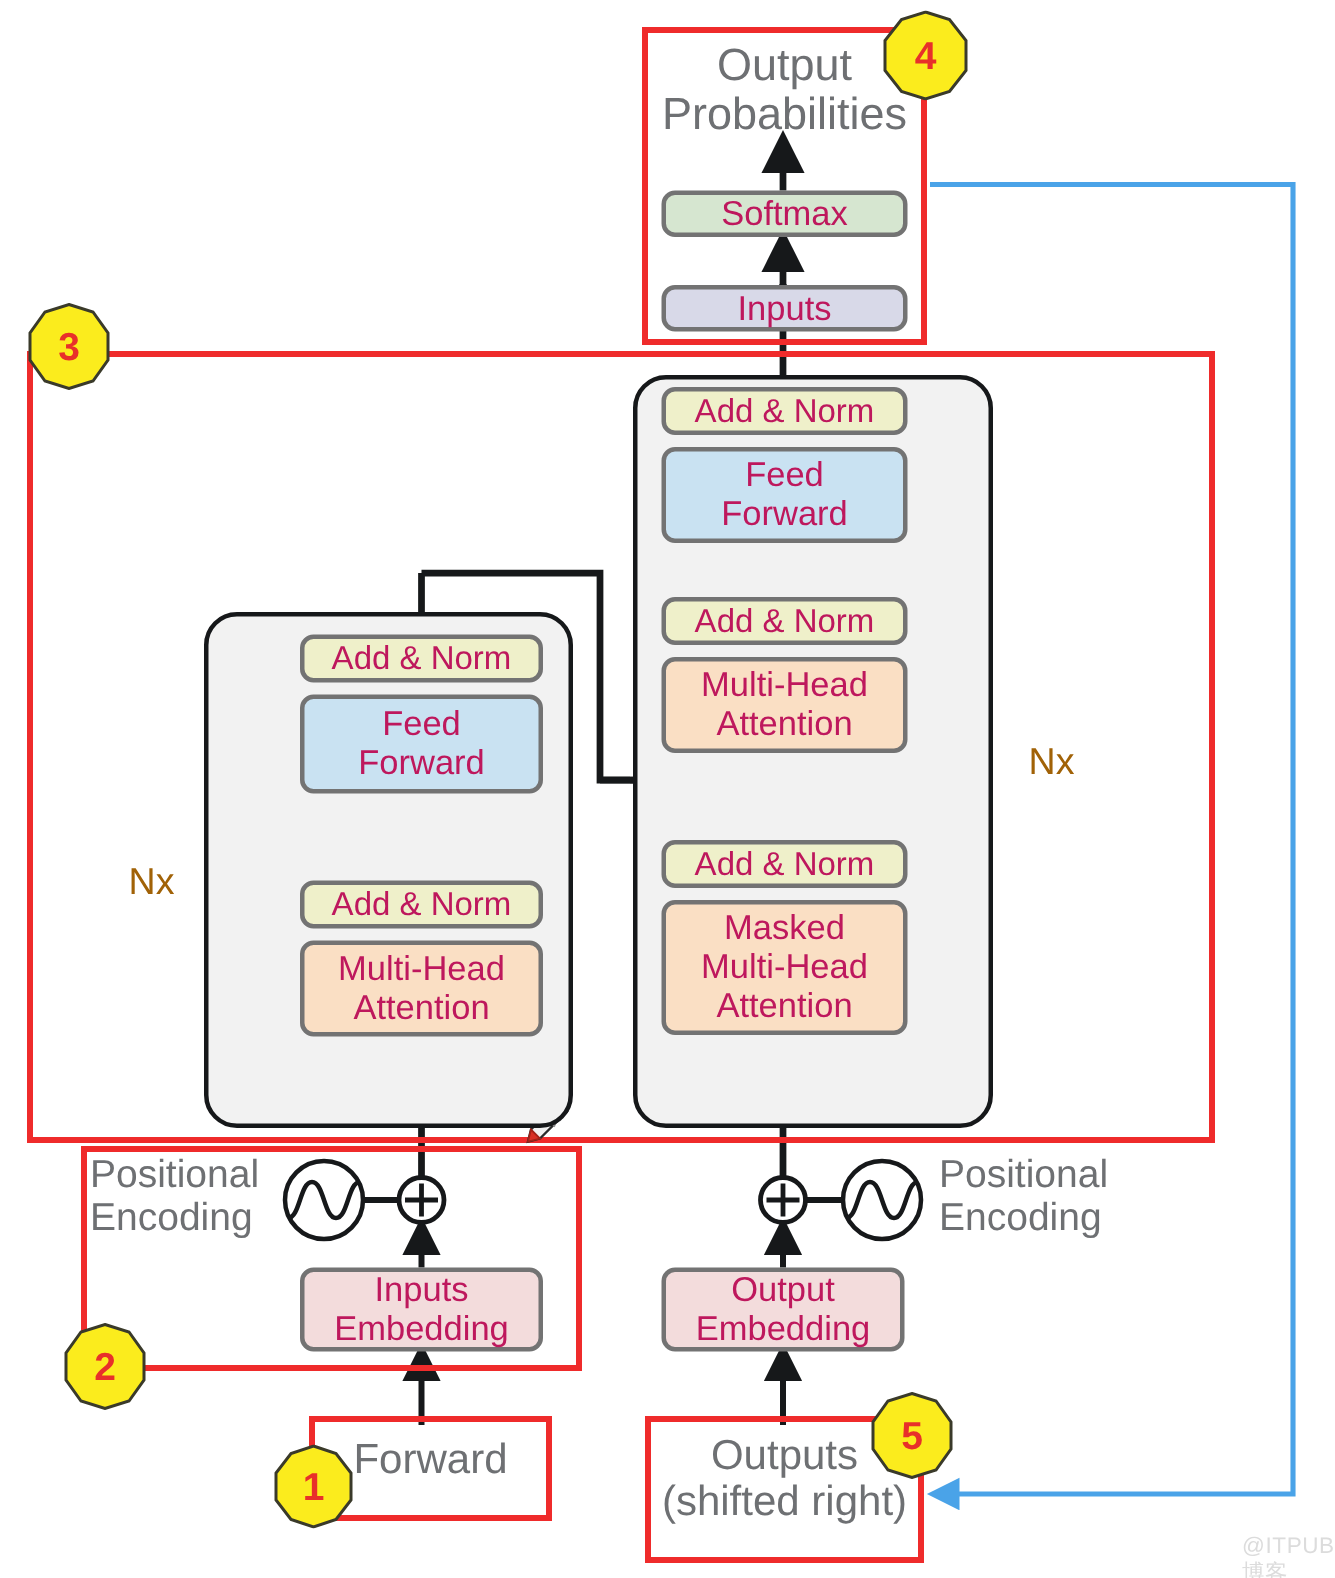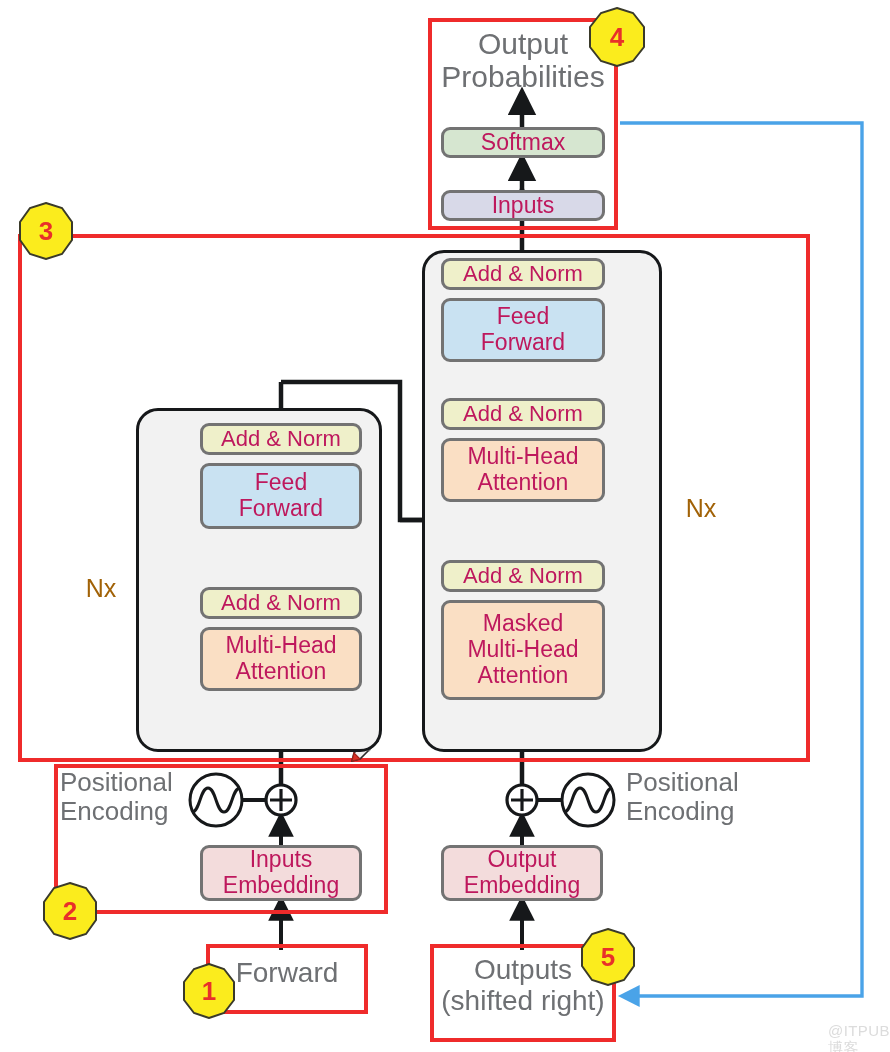--- a/index.html
+++ b/index.html
@@ -188,21 +188,21 @@
     <div>Forward</div>
   </div>
 
   <div class="blk" style="left:441px;top:398px;width:164px;height:32px;background:#eff0ca;font-size:22px;">Add &amp; Norm</div>
   <div class="blk" style="left:441px;top:438px;width:164px;height:64px;background:#fadfc4;font-size:23px;flex-direction:column;">
     <div>Multi-Head</div>
     <div>Attention</div>
   </div>
 
   <div class="blk" style="left:441px;top:560px;width:164px;height:32px;background:#eff0ca;font-size:22px;">Add &amp; Norm</div>
-  <div class="blk" style="left:441px;top:600px;width:164px;height:100px;background:#fadfc4;font-size:23px;flex-direction:column;">
+  <div class="blk" style="left:441px;top:600px;width:164px;height:90px;background:#fadfc4;font-size:23px;flex-direction:column;">
     <div>Masked</div>
     <div>Multi-Head</div>
     <div>Attention</div>
   </div>
 
   <div class="blk" style="left:200px;top:423px;width:162px;height:32px;background:#eff0ca;font-size:22px;">Add &amp; Norm</div>
   <div class="blk" style="left:200px;top:463px;width:162px;height:66px;background:#c9e2f2;font-size:23px;flex-direction:column;">
     <div>Feed</div>
     <div>Forward</div>
   </div>

